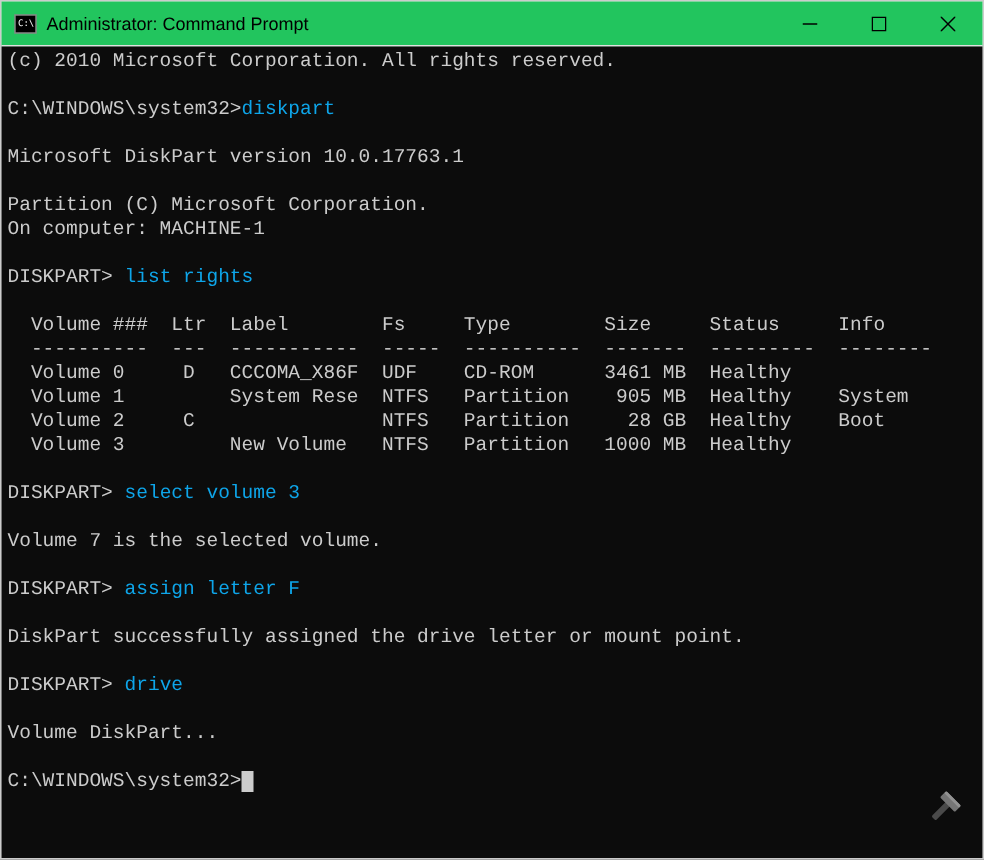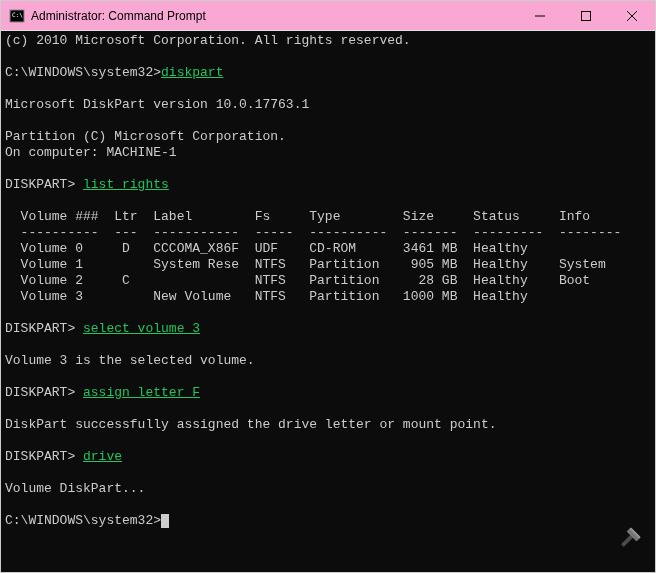--- a/index.html
+++ b/index.html
@@ -14,21 +14,21 @@
     .window {
       width: 656px;
       height: 573px;
       background: #fff;
       display: flex;
       flex-direction: column;
       border: 1px solid #ccc;
     }
     .titlebar {
       height: 30px;
-      background: #f9a8d4;
+      background: #22c55e;
       display: flex;
       align-items: center;
       padding: 0 0 0 8px;
       border-bottom: 1px solid #e0e0e0;
     }
     .titlebar-icon {
       width: 16px;
       height: 16px;
       margin-right: 6px;
       display: flex;
@@ -61,21 +61,21 @@
       background: #0c0c0c;
       color: #cccccc;
       font-family: Consolas, 'Courier New', monospace;
       font-size: 13px;
       line-height: 16px;
       padding: 2px 4px;
       overflow: hidden;
       white-space: pre;
       position: relative;
     }
-    .yellow { color: #22c55e; text-decoration: underline; }
+    .yellow { color: #0ea5e9; }
     .cursor {
       display: inline-block;
       width: 8px;
       height: 14px;
       background: #cccccc;
       vertical-align: text-bottom;
       margin-left: 0;
     }
     .watermark {
       position: absolute;
@@ -128,21 +128,21 @@
 
 <span>  Volume ###  Ltr  Label        Fs     Type        Size     Status     Info</span>
 <span>  ----------  ---  -----------  -----  ----------  -------  ---------  --------</span>
 <span>  Volume 0     D   CCCOMA_X86F  UDF    CD-ROM      3461 MB  Healthy</span>
 <span>  Volume 1         System Rese  NTFS   Partition    905 MB  Healthy    System</span>
 <span>  Volume 2     C                NTFS   Partition     28 GB  Healthy    Boot</span>
 <span>  Volume 3         New Volume   NTFS   Partition   1000 MB  Healthy</span>
 
 <span>DISKPART&gt; </span><span class="yellow">select volume 3</span>
 
-<span>Volume 3 is the selected volume.</span>
+<span>Volume 7 is the selected volume.</span>
 
 <span>DISKPART&gt; </span><span class="yellow">assign letter F</span>
 
 <span>DiskPart successfully assigned the drive letter or mount point.</span>
 
 <span>DISKPART&gt; </span><span class="yellow">drive</span>
 
 <span>Volume DiskPart...</span>
 
 <span>C:\WINDOWS\system32&gt;</span><span class="cursor"></span></div>

